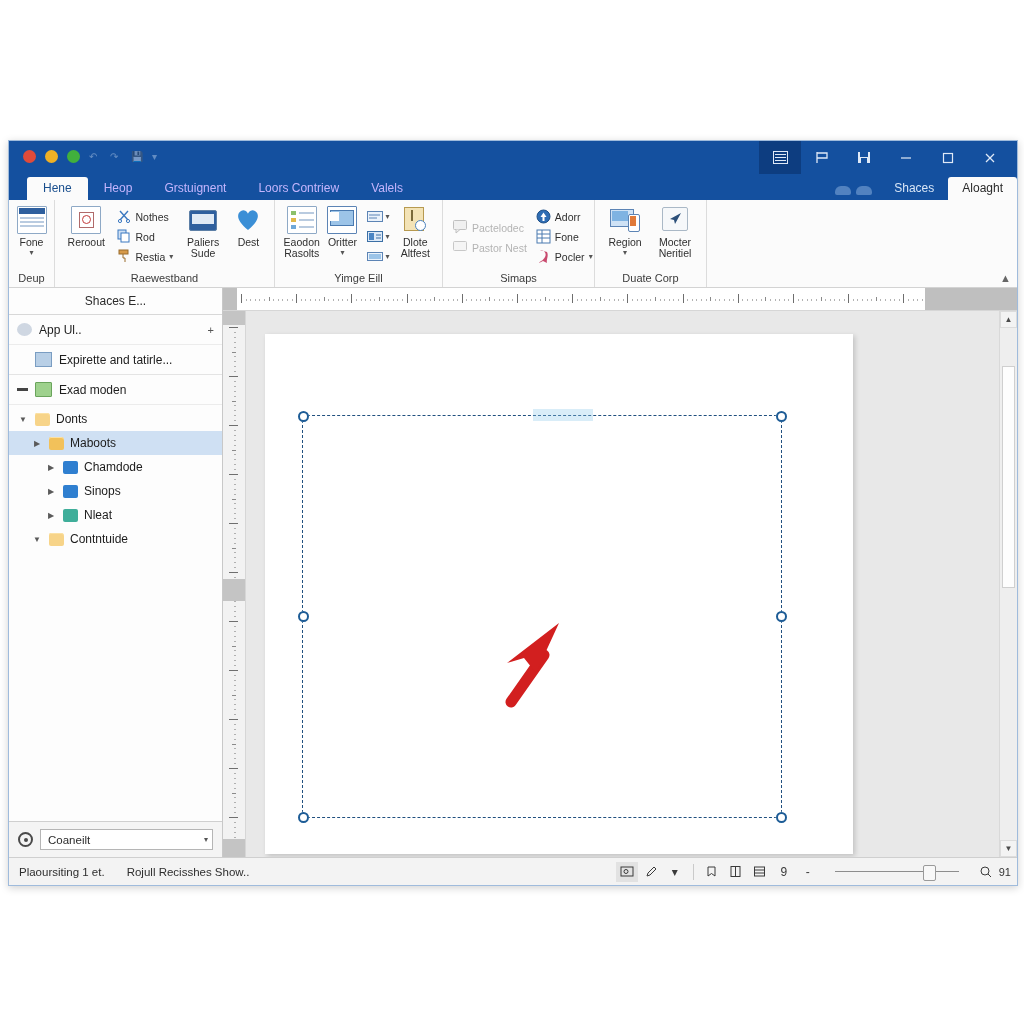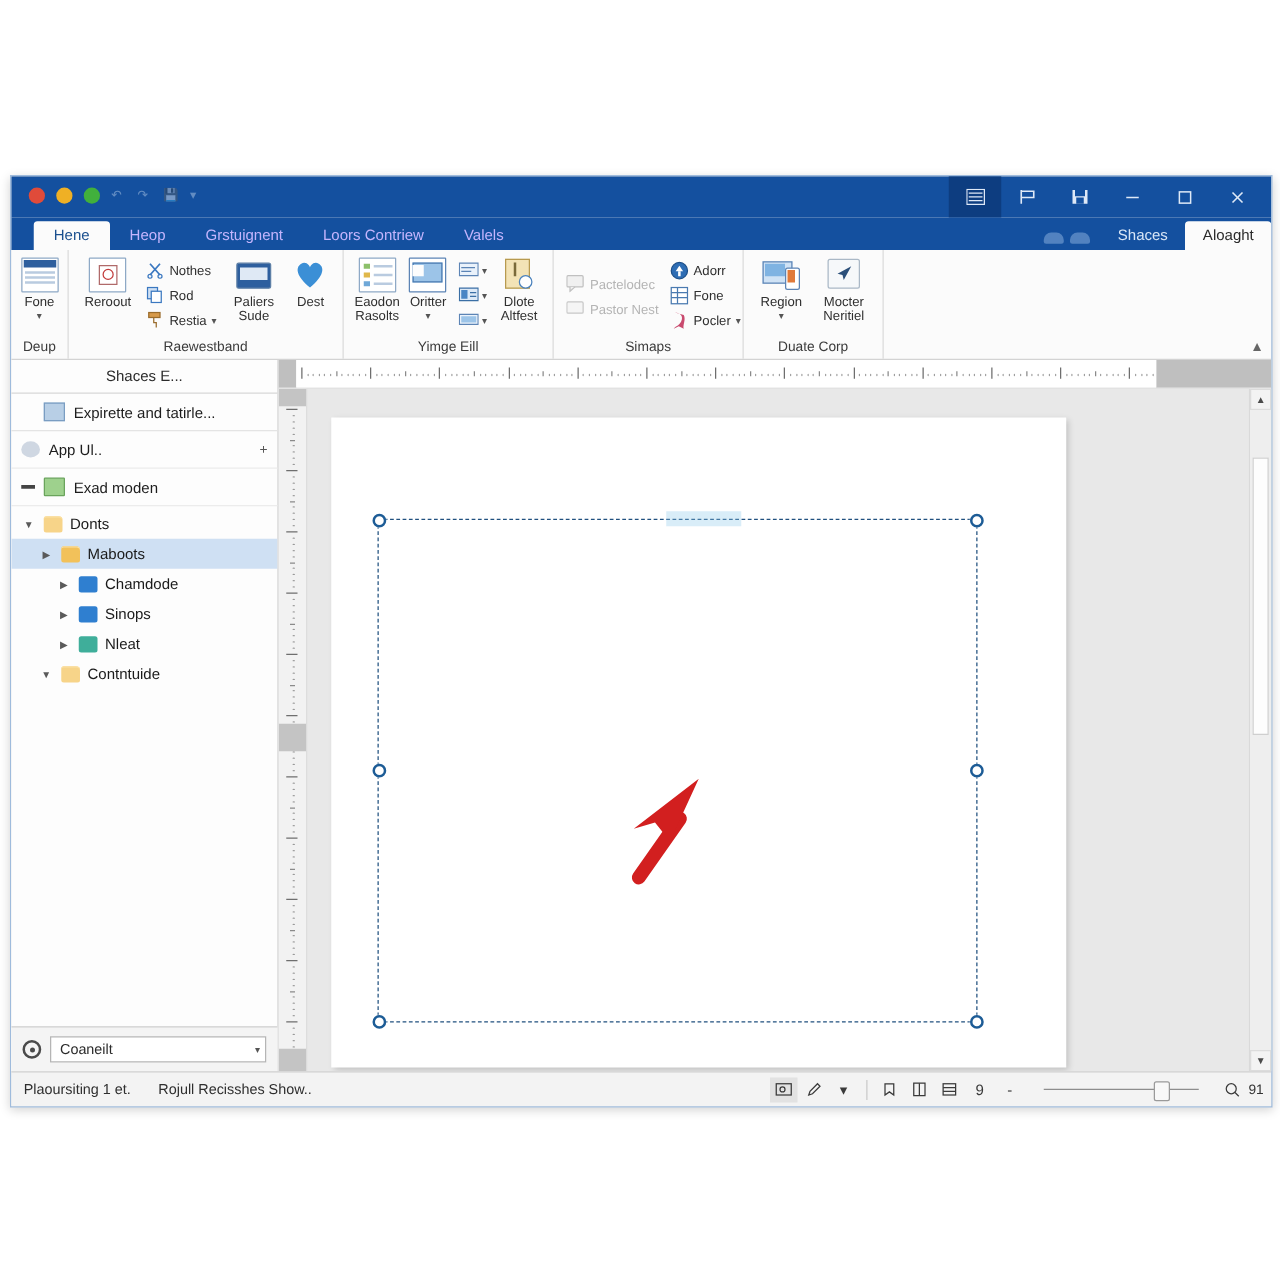--- a/index.html
+++ b/index.html
@@ -722,29 +722,29 @@
       </div>
 
       <div class="ribbon-collapse">▲</div>
     </div>
 
     <div class="body">
 
       <div class="leftpane">
         <div class="lp-title">Shaces E...</div>
 
-        <div class="lp-row indent">
-          <span class="pico pic"></span>
-          <span class="grow">Expirette and tatirle...</span>
-        </div>
-
         <div class="lp-row">
           <span class="pico gearapp"></span>
           <span class="grow">App Ul..</span>
           <span class="tail">+</span>
+        </div>
+
+        <div class="lp-row indent">
+          <span class="pico pic"></span>
+          <span class="grow">Expirette and tatirle...</span>
         </div>
 
         <div class="lp-row">
           <span style="width:11px;height:3px;background:#444;display:block;"></span>
           <span class="pico box"></span>
           <span class="grow">Exad moden</span>
         </div>
 
 
         <div class="tree">

